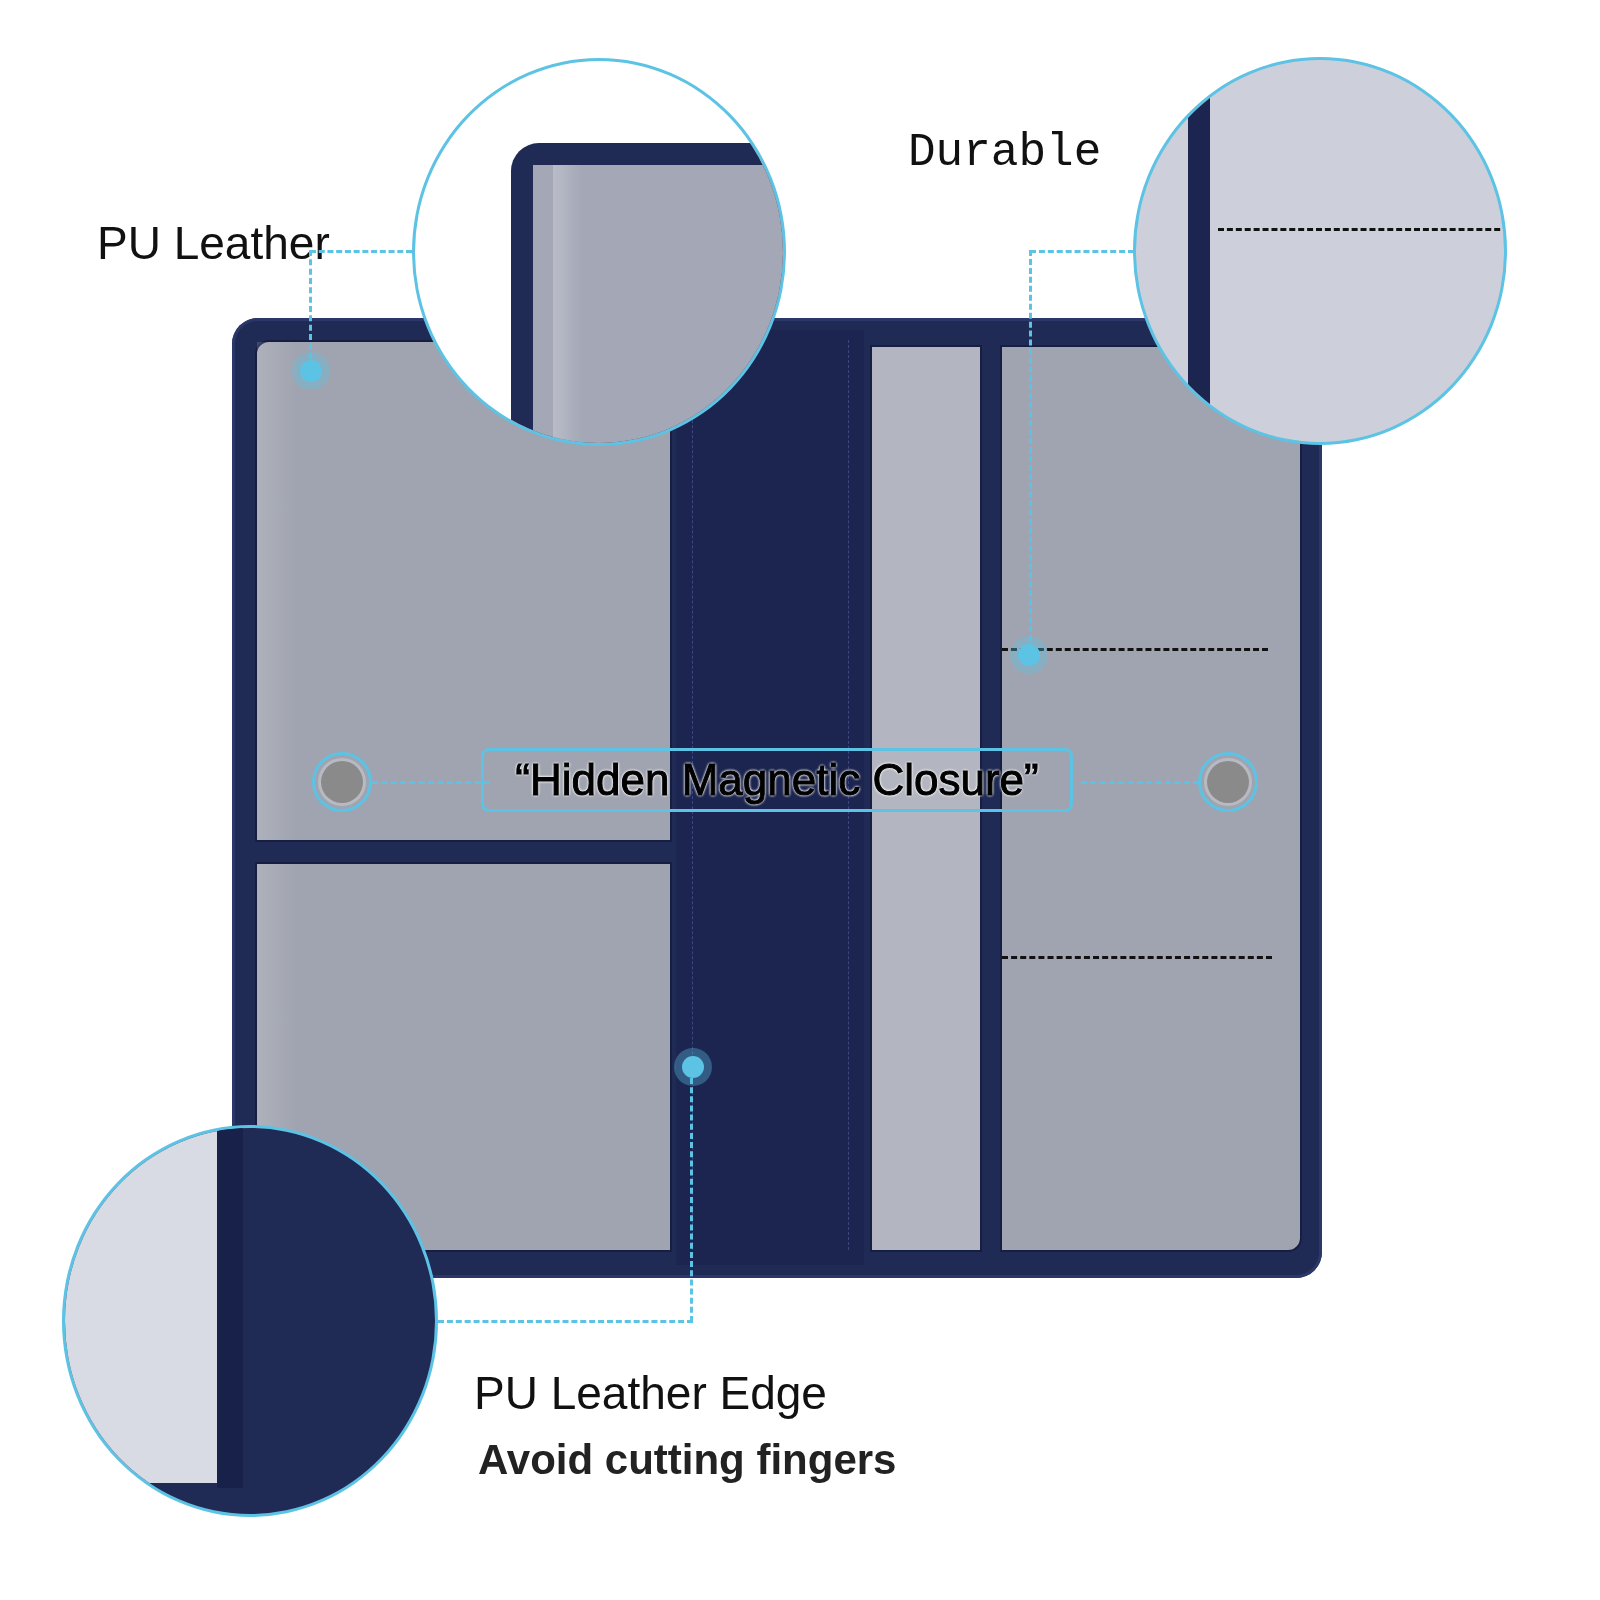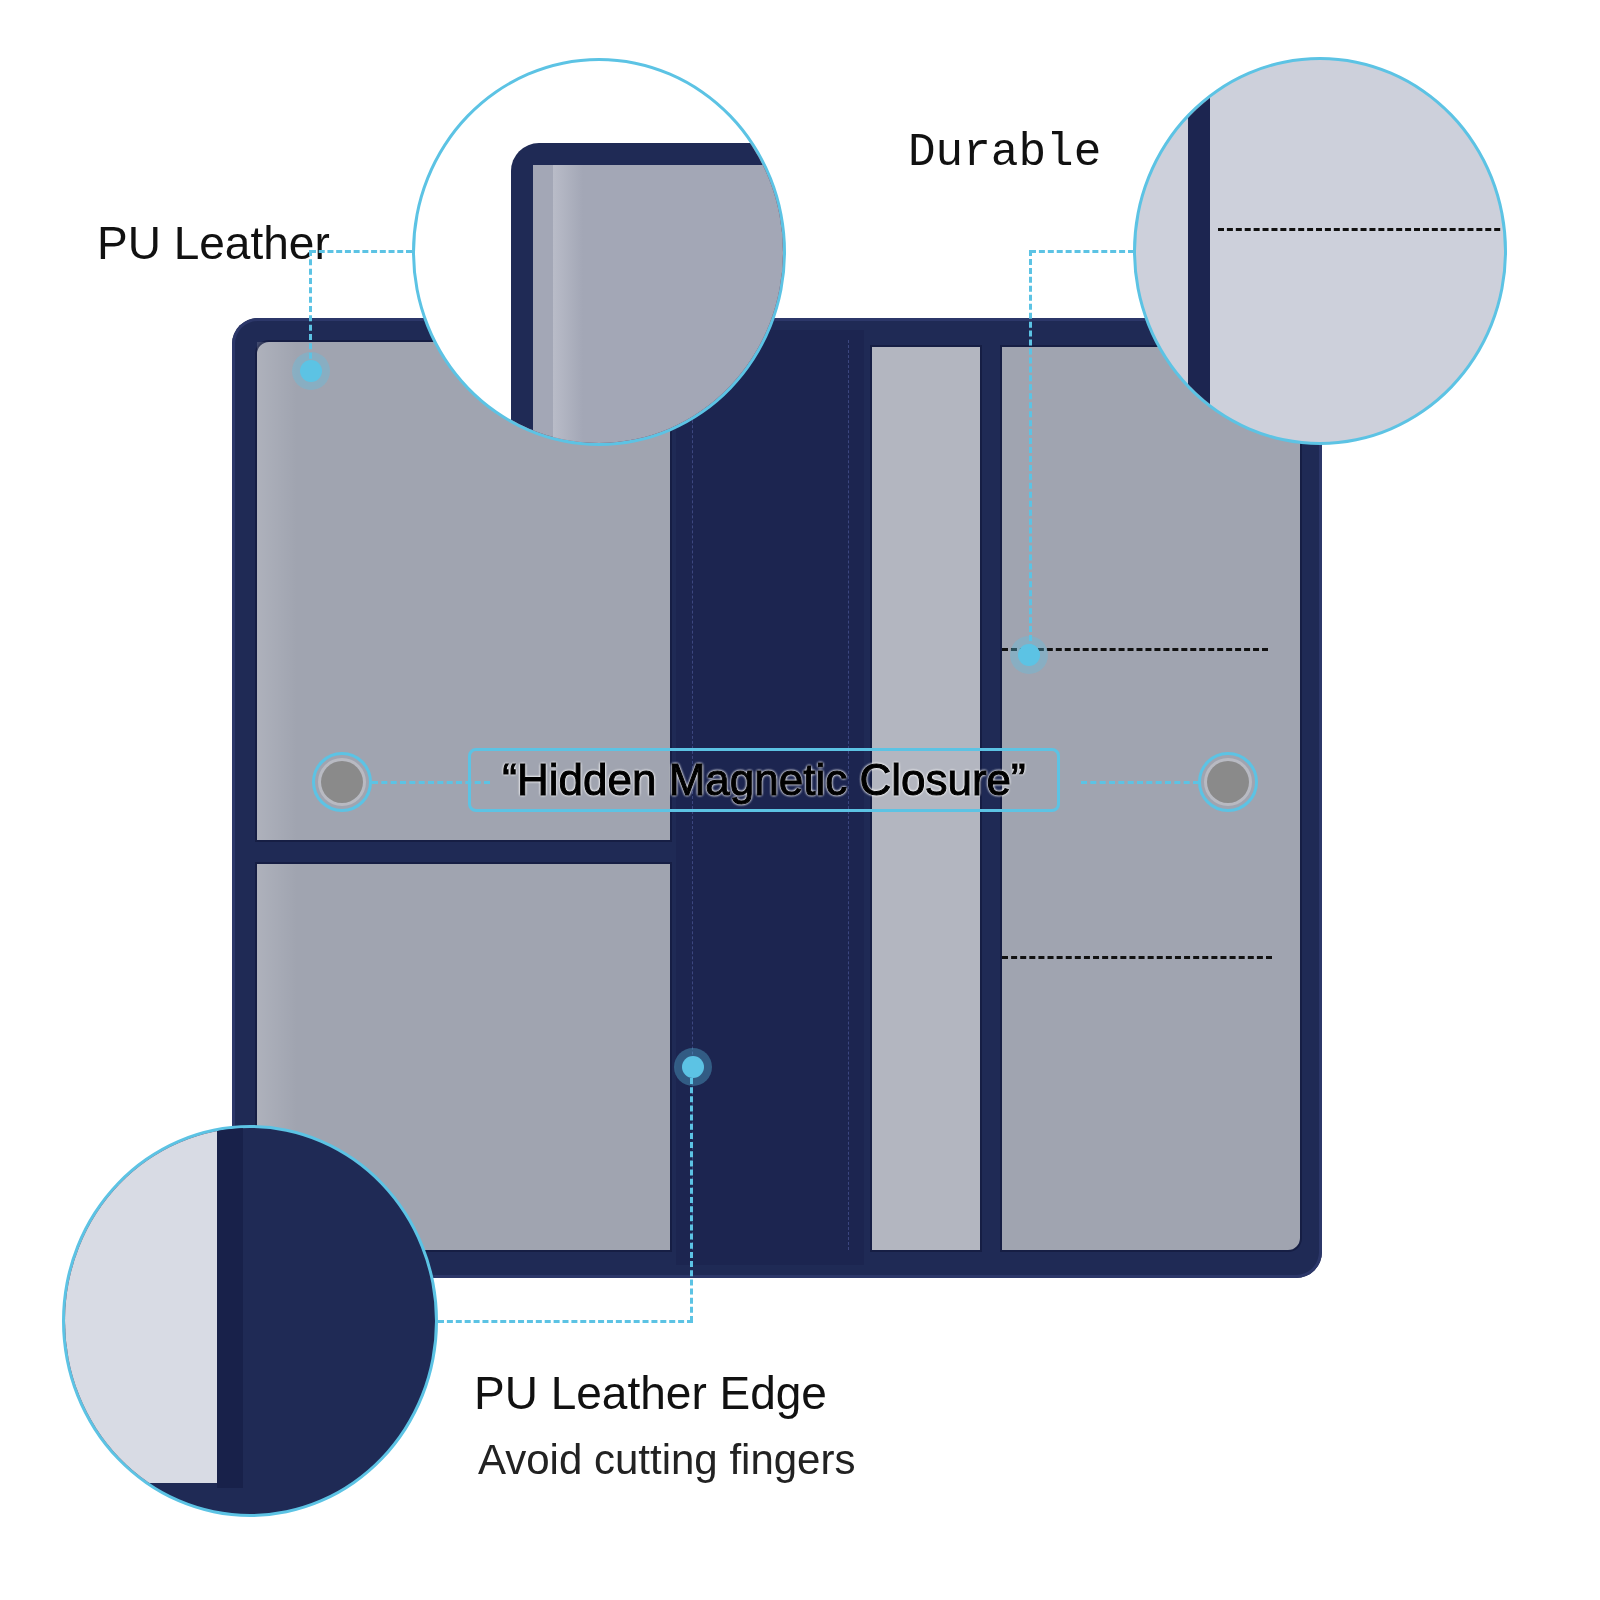--- a/index.html
+++ b/index.html
@@ -35,21 +35,21 @@
             display:flex; align-items:center; justify-content:center; }
   .magnet .core { width:42px; height:42px; border-radius:50%; background:#8a8a8a;
                   box-shadow:0 0 0 3px #b8bac2; }
 
   .closure-box { border:3px solid #5cc3e4; border-radius:8px; box-sizing:border-box;
                  display:flex; align-items:center; justify-content:center; }
   .closure-text { font-size:44px; font-weight:400; color:#000;
                   -webkit-text-stroke:1px #000; text-shadow: 0 0 3px #fff, 0 0 3px #fff, 0 0 3px #fff; white-space:nowrap; }
 
   .label { color:#111; font-size:46px; line-height:66px; font-weight:400; white-space:nowrap; }
-  .sublabel { color:#222; font-size:42px; font-weight:400; white-space:nowrap; }
+  .sublabel { color:#222; font-size:42px; font-weight:700; white-space:nowrap; }
 </style>
 </head>
 <body>
 
 <div class="abs flap"></div>
 
 <div class="abs wallet"></div>
 
 <div class="abs pocket" style="left:255px; top:340px; width:413px; height:498px; border-radius:14px 0 0 0;">
     <div class="shine"></div>
@@ -97,21 +97,21 @@
   <div>Durable</div>
 </div>
 <div class="abs callout-h" style="left:1030px; top:250px; width:104px;"></div>
 <div class="abs callout-v" style="left:1029px; top:250px; height:400px;"></div>
 <div class="abs dot" style="left:1018px; top:644px;"></div>
 
 <div class="abs magnet" style="left:312px; top:752px;">
     <div class="core"></div>
   </div>
 <div class="abs callout-h" style="left:372px; top:781px; width:118px;"></div>
-<div class="abs closure-box" style="left:468px; top:748px; width:592px; height:64px;">
+<div class="abs closure-box" style="left:481px; top:748px; width:592px; height:64px;">
   <span class="closure-text">“Hidden Magnetic Closure”</span>
 </div>
 <div class="abs callout-h" style="left:1081px; top:781px; width:118px;"></div>
 <div class="abs magnet" style="left:1198px; top:752px;">
     <div class="core"></div>
   </div>
 
 <div class="abs dot" style="left:682px; top:1056px;"></div>
 <div class="abs callout-v" style="left:690px; top:1078px; height:244px;"></div>
 <div class="abs callout-h" style="left:438px; top:1320px; width:255px;"></div>

